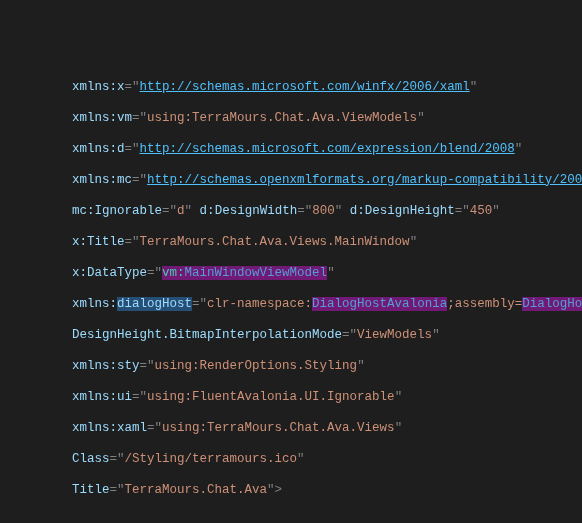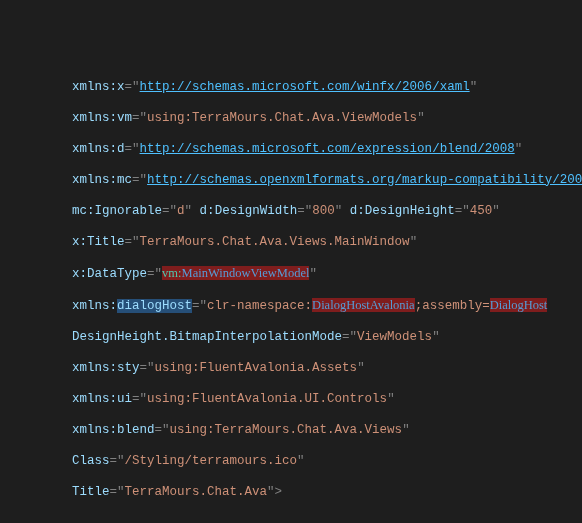--- a/index.html
+++ b/index.html
@@ -19,41 +19,41 @@
     padding: 2px 0 0 4px;
   }
   .ln { display: block; }
   .p  { color: #808080; }  
   .tag{ color: #569cd6; }  
   .ns { color: #4ec9b0; }  
   .an { color: #9cdcfe; }  
   .av { color: #ce9178; }  
   .url{ color: #4fc1ff; text-decoration: underline; }
   .hl { background: #264f78; }   
-  .hl2{ background: #7f1d1d; font-family: Liberation Serif, serif; }   
+  .hl2{ background: #701a75; }   
   .gut{ color:#606060; display:inline-block; width:8px; }
 </style>
 </head>
 <body>
 
 
 
 <div class="code">
 <span class="ln"><span class="gut"></span>        <span class="an">xmlns:</span><span class="an">x</span><span class="p">=</span><span class="p">"</span><span class="url">http://schemas.microsoft.com/winfx/2006/xaml</span><span class="p">"</span></span>
 <span class="ln"><span class="gut"></span>        <span class="an">xmlns:</span><span class="an">vm</span><span class="p">=</span><span class="p">"</span><span class="av">using:TerraMours.Chat.Ava.ViewModels</span><span class="p">"</span></span>
 <span class="ln"><span class="gut"></span>        <span class="an">xmlns:</span><span class="an">d</span><span class="p">=</span><span class="p">"</span><span class="url">http://schemas.microsoft.com/expression/blend/2008</span><span class="p">"</span></span>
 <span class="ln"><span class="gut"></span>        <span class="an">xmlns:</span><span class="an">mc</span><span class="p">=</span><span class="p">"</span><span class="url">http://schemas.openxmlformats.org/markup-compatibility/2006</span></span>
 <span class="ln"><span class="gut"></span>        <span class="an">mc:</span><span class="an">Ignorable</span><span class="p">=</span><span class="p">"</span><span class="av">d</span><span class="p">"</span><span class="an"> d:</span><span class="an">DesignWidth</span><span class="p">=</span><span class="p">"</span><span class="av">800</span><span class="p">"</span><span class="an"> d:</span><span class="an">DesignHeight</span><span class="p">=</span><span class="p">"</span><span class="av">450</span><span class="p">"</span></span>
 <span class="ln"><span class="gut"></span>        <span class="an">x:</span><span class="an">Title</span><span class="p">=</span><span class="p">"</span><span class="av">TerraMours.Chat.Ava.Views.MainWindow</span><span class="p">"</span></span>
 <span class="ln"><span class="gut"></span>        <span class="an">x:</span><span class="an">DataType</span><span class="p">=</span><span class="p">"</span><span class="ns hl2">vm:</span><span class="tag hl2">MainWindowViewModel</span><span class="p">"</span></span>
 <span class="ln"><span class="gut"></span>        <span class="an">xmlns:</span><span class="an hl">dialogHost</span><span class="p">=</span><span class="p">"</span><span class="av">clr-namespace:</span><span class="tag hl2">DialogHostAvalonia</span><span class="av">;assembly=</span><span class="tag hl2">DialogHost</span></span>
 <span class="ln"><span class="gut"></span>        <span class="an">DesignHeight.</span><span class="an">BitmapInterpolationMode</span><span class="p">=</span><span class="p">"</span><span class="av">ViewModels</span><span class="p">"</span></span>
-<span class="ln"><span class="gut"></span>        <span class="an">xmlns:</span><span class="an">sty</span><span class="p">=</span><span class="p">"</span><span class="av">using:FluentAvalonia.Assets</span><span class="p">"</span></span>
-<span class="ln"><span class="gut"></span>        <span class="an">xmlns:</span><span class="an">ui</span><span class="p">=</span><span class="p">"</span><span class="av">using:FluentAvalonia.UI.Controls</span><span class="p">"</span></span>
-<span class="ln"><span class="gut"></span>        <span class="an">xmlns:</span><span class="an">blend</span><span class="p">=</span><span class="p">"</span><span class="av">using:TerraMours.Chat.Ava.Views</span><span class="p">"</span></span>
+<span class="ln"><span class="gut"></span>        <span class="an">xmlns:</span><span class="an">sty</span><span class="p">=</span><span class="p">"</span><span class="av">using:RenderOptions.Styling</span><span class="p">"</span></span>
+<span class="ln"><span class="gut"></span>        <span class="an">xmlns:</span><span class="an">ui</span><span class="p">=</span><span class="p">"</span><span class="av">using:FluentAvalonia.UI.Ignorable</span><span class="p">"</span></span>
+<span class="ln"><span class="gut"></span>        <span class="an">xmlns:</span><span class="an">xaml</span><span class="p">=</span><span class="p">"</span><span class="av">using:TerraMours.Chat.Ava.Views</span><span class="p">"</span></span>
 <span class="ln"><span class="gut"></span>        <span class="an">Class</span><span class="p">=</span><span class="p">"</span><span class="av">/Styling/terramours.ico</span><span class="p">"</span></span>
 <span class="ln"><span class="gut"></span>        <span class="an">Title</span><span class="p">=</span><span class="p">"</span><span class="av">TerraMours.Chat.Ava</span><span class="p">"</span><span class="p">&gt;</span></span>
 
 
 
 
 
 
 
 

